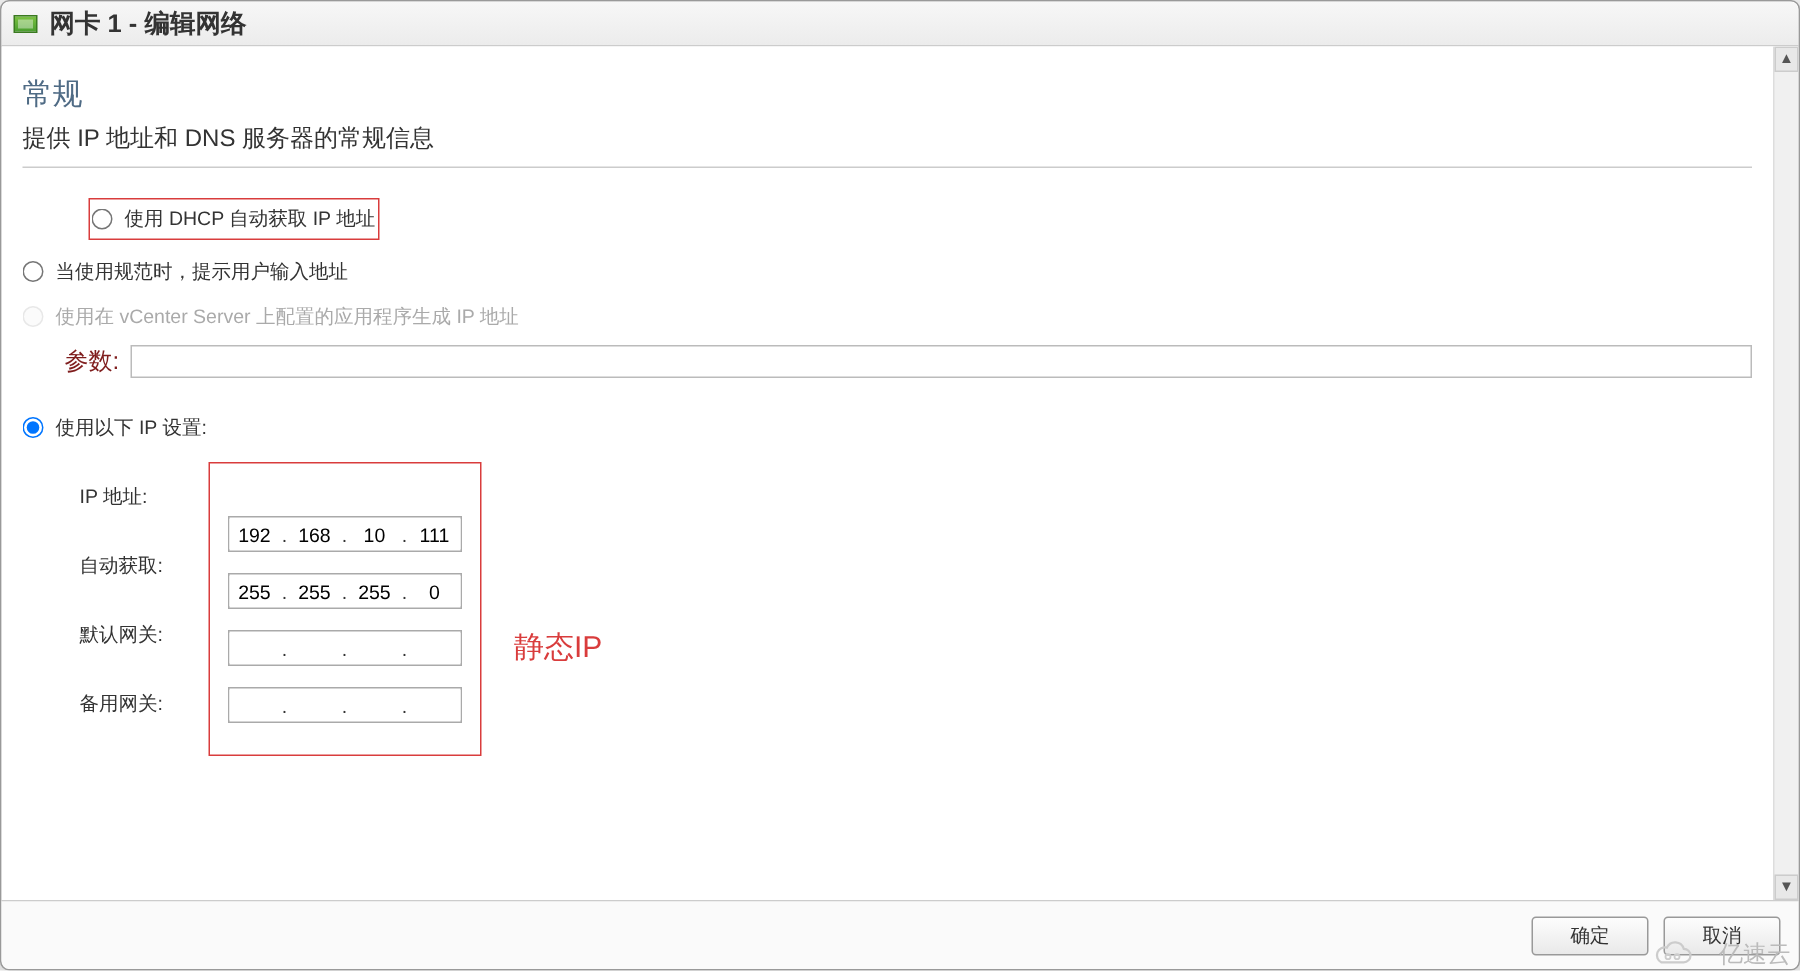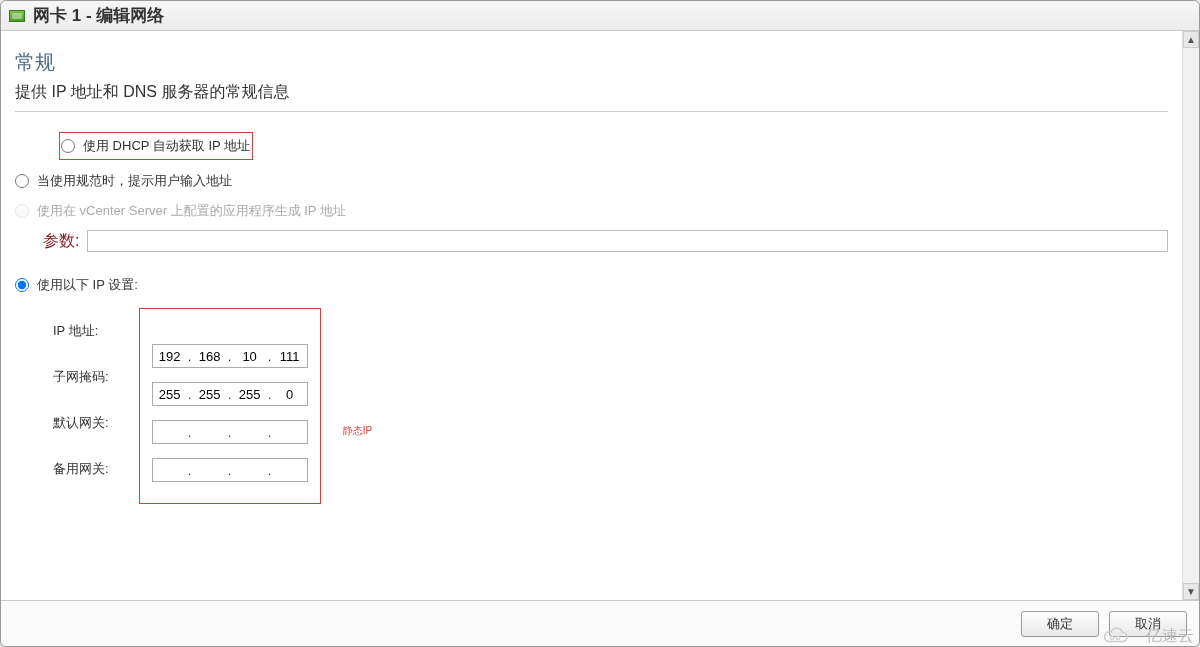--- a/index.html
+++ b/index.html
@@ -175,21 +175,21 @@
       height: 20px;
     }
     .ip-box .dot {
       display: inline-block;
       width: 6px;
       text-align: center;
       color: #333;
     }
     .static-label {
       color: #d93c3c;
-      font-size: 10px;
+      font-size: 20px;
       margin-left: 22px;
       align-self: center;
       margin-top: 50px;
     }
     .footer {
       height: 46px;
       border-top: 1px solid #ccc;
       background: #fafafa;
       display: flex;
       justify-content: flex-end;
@@ -261,21 +261,21 @@
       </div>
 
       <div class="radio-row">
         <input type="radio" name="ipmode" checked="" style="">
         <span>使用以下 IP 设置:</span>
       </div>
 
       <div class="ip-settings">
         <div class="ip-label-col">
           <div class="lab">IP 地址:</div>
-          <div class="lab">子网掩码:</div>
+          <div class="lab">自动获取:</div>
           <div class="lab">默认网关:</div>
           <div class="lab">备用网关:</div>
         </div>
 
         <div class="ip-grid">
           <div class="ip-field-row">
             <span class="ip-box">
               <input value="192" style="">
               <span class="dot">.</span>
               <input value="168" style="">

